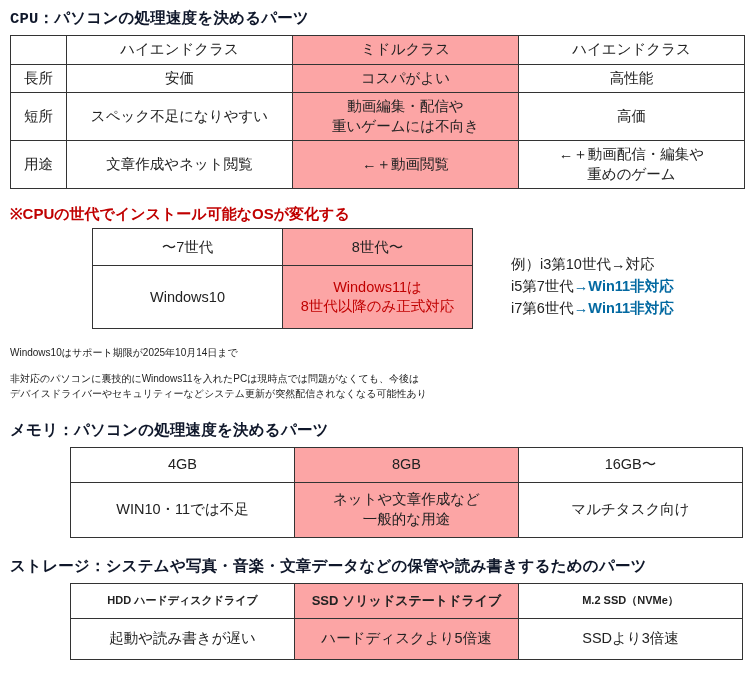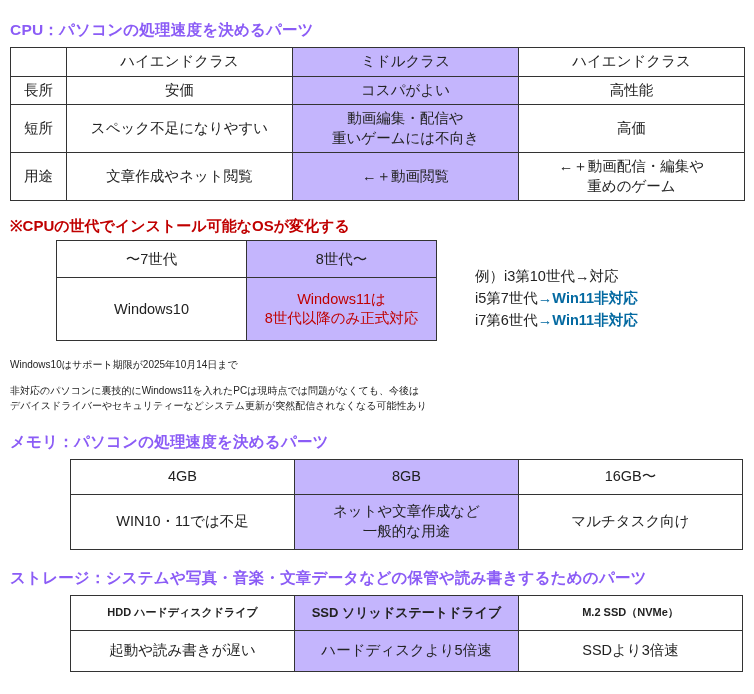--- a/index.html
+++ b/index.html
@@ -14,25 +14,26 @@
     color: #222222;
     overflow: hidden;
     position: relative;
   }
   .page {
     padding: 8px 10px 0 10px;
     box-sizing: border-box;
     width: 754px;
   }
   .section-heading {
-    color: #8b5cf6;
+    color: #0f172a;
     font-weight: bold;
     font-size: 15.5px;
     letter-spacing: 0.2px;
-    margin: 12px 0 6px 0;
+    margin: 0 0 6px 0;
+    font-family: Liberation Mono, monospace;
   }
   table.grid {
     border-collapse: collapse;
     table-layout: fixed;
   }
   table.grid td, table.grid th {
     border: 1px solid #333333;
     text-align: center;
     vertical-align: middle;
     font-size: 14.5px;
@@ -41,21 +42,21 @@
     line-height: 1.35;
   }
   .hdr td {
     font-weight: bold;
   }
   .rowlabel {
     font-weight: bold;
     font-size: 15px;
   }
   .shaded {
-    background: #c4b5fd;
+    background: #fca5a5;
   }
   
   #cpu-table {
     width: 734px;
     margin: 0 0 0 0;
   }
   #cpu-table col.c0 { width: 56px; }
   #cpu-table col.c1 { width: 226px; }
   #cpu-table col.c2 { width: 226px; }
   #cpu-table col.c3 { width: 226px; }
@@ -70,21 +71,21 @@
     font-size: 14.5px;
     margin: 0 0 6px 0;
     padding-left: 44px;
   }
   .os-row {
     display: flex;
     align-items: flex-start;
   }
   #os-table {
     width: 380px;
-    margin-left: 46px;
+    margin-left: 82px;
   }
   #os-table col.o0 { width: 190px; }
   #os-table col.o1 { width: 190px; }
   #os-table td { height: 28px; }
   #os-table td.tall { height: 54px; }
   .win11-red {
     color: #c00000;
     font-weight: bold;
     line-height: 1.35;
   }

